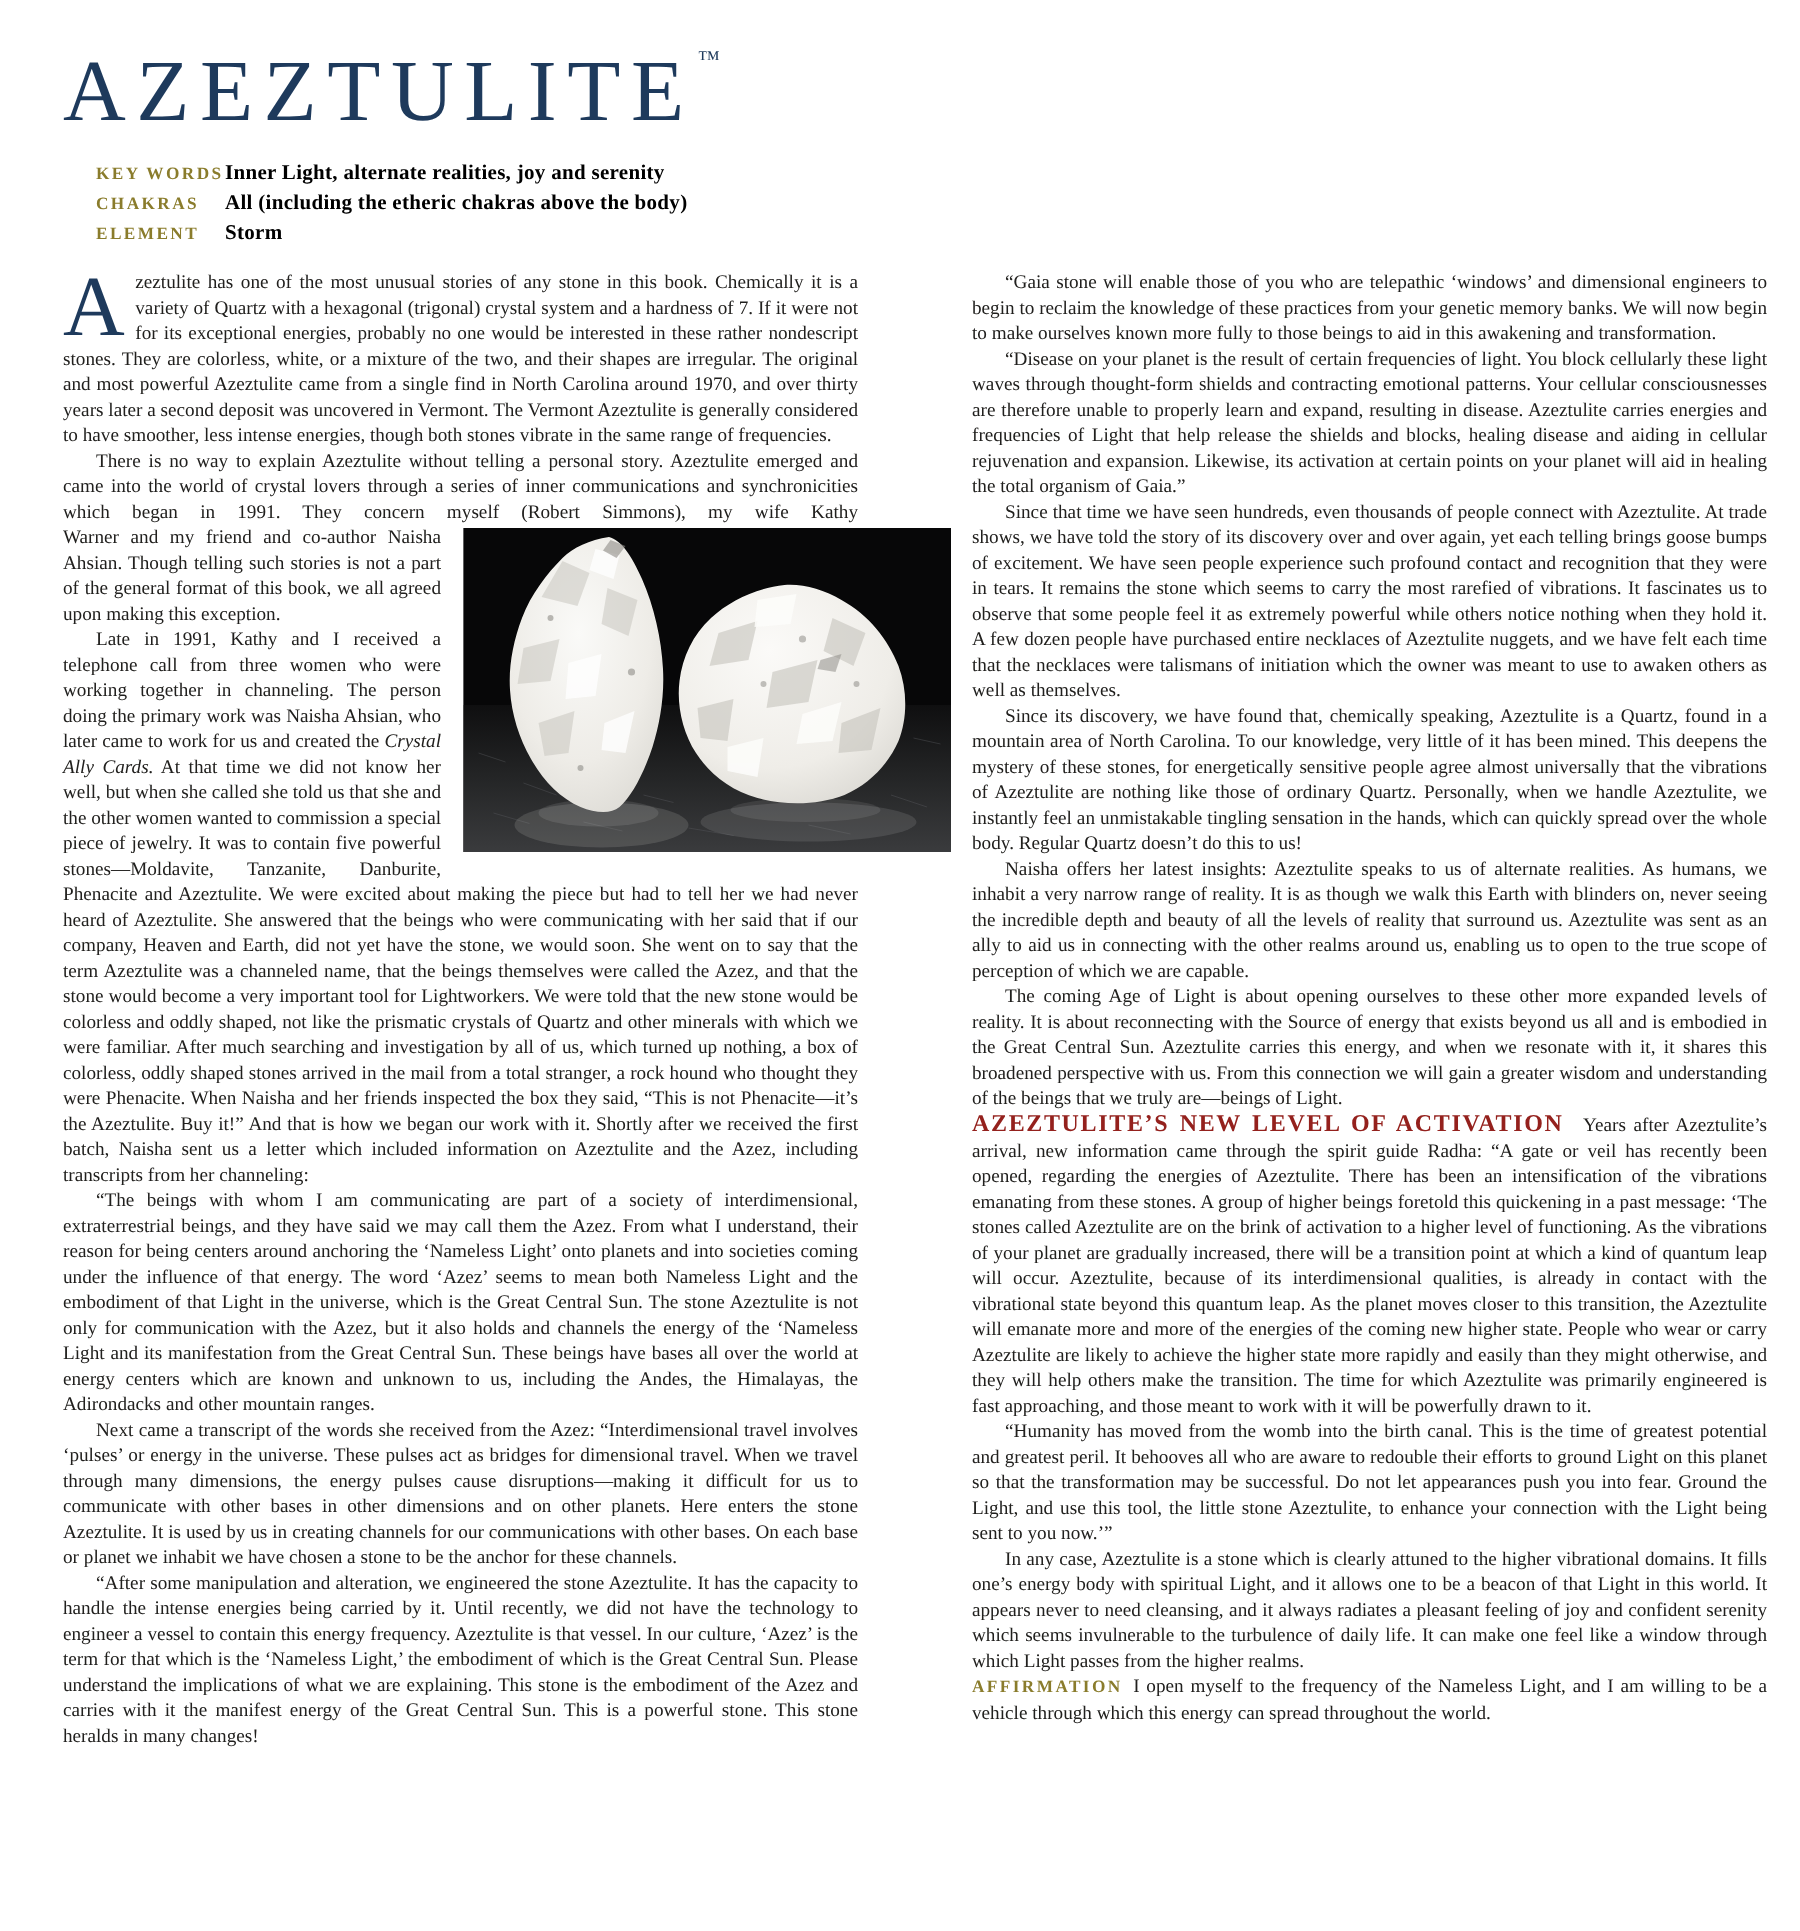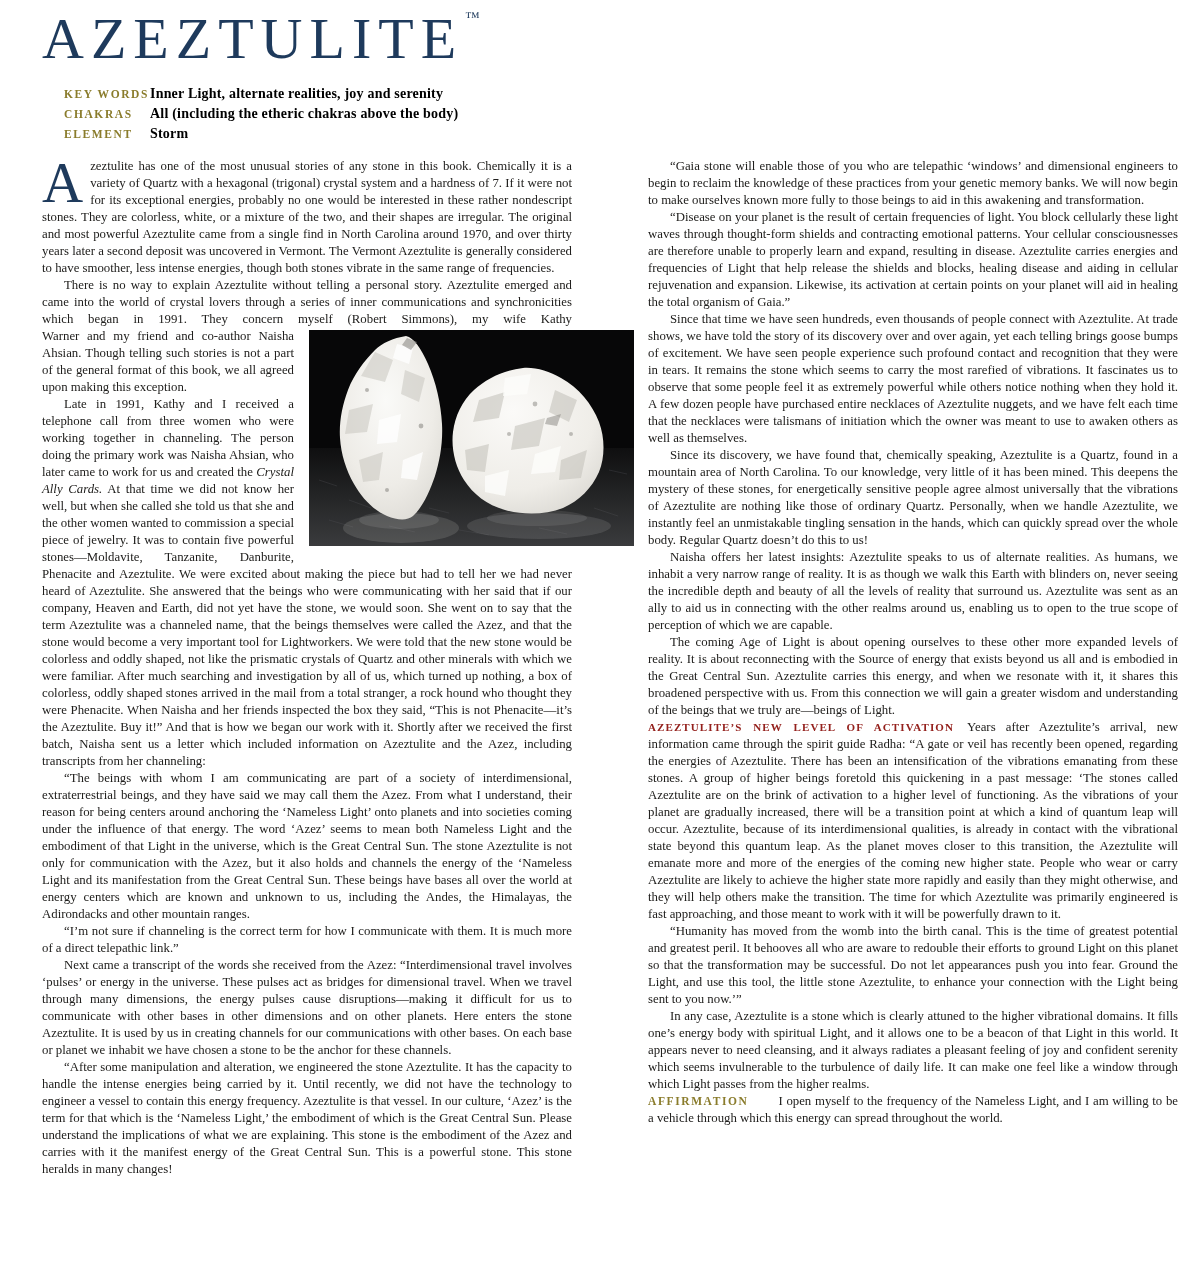--- a/index.html
+++ b/index.html
@@ -1,18 +1,18 @@
 <!DOCTYPE html>
 <html lang="en"><head>
 <meta charset="utf-8">
 <style>
   * { margin:0; padding:0; box-sizing:border-box; }
   html, body { width:1200px; height:1287px; background:#ffffff; }
   body { font-family:"Liberation Serif","DejaVu Serif",serif; color:#21201e; overflow:hidden; }
-  .page { padding:10px 30px 0 42px; height:919px; }
+  .page { padding:32px 30px 0 42px; height:919px; }
 
   .title { font-family:"Liberation Serif",serif; font-weight:400; font-size:58px;
            color:#1e3a5c; letter-spacing:7px; line-height:1; }
   .title .tm { font-size:15px; letter-spacing:1px; vertical-align:36px; margin-left:2px; }
 
   .meta { margin:18px 0 0 2px; }
   .meta-row { display:flex; align-items:baseline; margin-bottom:4px;margin-left:20px; }
   .meta-label { flex:0 0 86px; font-size:11.5px; font-weight:700; letter-spacing:1.6px;
                 color:#8a7c2c; }
   .meta-value { font-size:14px; font-weight:700; color:#000000; letter-spacing:0.2px; }
@@ -25,24 +25,24 @@
   .jlast { text-align-last:justify; }
 
   .dropcap { float:left; font-size:57px; line-height:44px; padding:3px 7px 0 0;
              color:#1e3a5c; }
 
   .photo { float:right; width:325px; height:216px; margin:2px -62px 9px 15px;
            background:#000; }
   .photo svg { display:block; width:100%; height:100%; }
 
   .sec { margin-top:20px; }
-  .sec-head { color:#94211d; font-weight:700; font-size:11px; letter-spacing:1.1px;
+  .sec-head { color:#94211d; font-weight:700; font-size:16px; letter-spacing:1.1px;
               margin-right:13px; }
   .aff-label { color:#8a7c2c; font-weight:700; font-size:11.5px; letter-spacing:1.6px;
-               margin-right:30px; }
+               margin-right:7px; }
 </style>
 </head>
 <body>
 
 <div class="page">
 
   <h1 class="title"><span>AZEZTULITE</span><sup class="tm">™</sup></h1>
 
   <div class="meta">
     <div class="meta-row">
@@ -134,21 +134,20 @@
               <circle cx="262" cy="104" r="2"></circle>
               <path d="M238 88 l14 -4 -4 12 -12 -2 Z"></path>
             </g>
           </g>
         </svg>
       </div>
 
       <p>Warner and my friend and co-author Naisha Ahsian. Though telling such stories is not a part of the general format of this book, we all agreed upon making this exception.</p>
       <p class="ind"><span>Late in 1991, Kathy and I received a telephone call from three women who were working together in channeling. The person doing the primary work was Naisha Ahsian, who later came to work for us and created the </span><i>Crystal Ally Cards.</i><span> At that time we did not know her well, but when she called she told us that she and the other women wanted to commission a special piece of jewelry. It was to contain five powerful stones—Moldavite, Tanzanite, Danburite, Phenacite and Azeztulite. We were excited about making the piece but had to tell her we had never heard of Azeztulite. She answered that the beings who were communicating with her said that if our company, Heaven and Earth, did not yet have the stone, we would soon. She went on to say that the term Azeztulite was a channeled name, that the beings themselves were called the Azez, and that the stone would become a very important tool for Lightworkers. We were told that the new stone would be colorless and oddly shaped, not like the prismatic crystals of Quartz and other minerals with which we were familiar. After much searching and investigation by all of us, which turned up nothing, a box of colorless, oddly shaped stones arrived in the mail from a total stranger, a rock hound who thought they were Phenacite. When Naisha and her friends inspected the box they said, “This is not Phenacite—it’s the Azeztulite. Buy it!” And that is how we began our work with it. Shortly after we received the first batch, Naisha sent us a letter which included information on Azeztulite and the Azez, including transcripts from her channeling:</span></p>
       <p class="ind">“The beings with whom I am communicating are part of a society of interdimensional, extraterrestrial beings, and they have said we may call them the Azez. From what I understand, their reason for being centers around anchoring the ‘Nameless Light’ onto planets and into societies coming under the influence of that energy. The word ‘Azez’ seems to mean both Nameless Light and the embodiment of that Light in the universe, which is the Great Central Sun. The stone Azeztulite is not only for communication with the Azez, but it also holds and channels the energy of the ‘Nameless Light and its manifestation from the Great Central Sun. These beings have bases all over the world at energy centers which are known and unknown to us, including the Andes, the Himalayas, the Adirondacks and other mountain ranges.</p>
-      <p class="ind">“I’m not sure if channeling is the correct term for how I communicate with them. It is much more of a direct telepathic link.”</p>
       <p class="ind">Next came a transcript of the words she received from the Azez: “Interdimensional travel involves ‘pulses’ or energy in the universe. These pulses act as bridges for dimensional travel. When we travel through many dimensions, the energy pulses cause disruptions—making it difficult for us to communicate with other bases in other dimensions and on other planets. Here enters the stone Azeztulite. It is used by us in creating channels for our communications with other bases. On each base or planet we inhabit we have chosen a stone to be the anchor for these channels.</p>
       <p class="ind">“After some manipulation and alteration, we engineered the stone Azeztulite. It has the capacity to handle the intense energies being carried by it. Until recently, we did not have the technology to engineer a vessel to contain this energy frequency. Azeztulite is that vessel. In our culture, ‘Azez’ is the term for that which is the ‘Nameless Light,’ the embodiment of which is the Great Central Sun. Please understand the implications of what we are explaining. This stone is the embodiment of the Azez and carries with it the manifest energy of the Great Central Sun. This is a powerful stone. This stone heralds in many changes!</p>
     </div>
 
     <div class="col">
       <p class="ind">“Gaia stone will enable those of you who are telepathic ‘windows’ and dimensional engineers to begin to reclaim the knowledge of these practices from your genetic memory banks. We will now begin to make ourselves known more fully to those beings to aid in this awakening and transformation.</p>
       <p class="ind">“Disease on your planet is the result of certain frequencies of light. You block cellularly these light waves through thought-form shields and contracting emotional patterns. Your cellular consciousnesses are therefore unable to properly learn and expand, resulting in disease. Azeztulite carries energies and frequencies of Light that help release the shields and blocks, healing disease and aiding in cellular rejuvenation and expansion. Likewise, its activation at certain points on your planet will aid in healing the total organism of Gaia.”</p>
       <p class="ind">Since that time we have seen hundreds, even thousands of people connect with Azeztulite. At trade shows, we have told the story of its discovery over and over again, yet each telling brings goose bumps of excitement. We have seen people experience such profound contact and recognition that they were in tears. It remains the stone which seems to carry the most rarefied of vibrations. It fascinates us to observe that some people feel it as extremely powerful while others notice nothing when they hold it. A few dozen people have purchased entire necklaces of Azeztulite nuggets, and we have felt each time that the necklaces were talismans of initiation which the owner was meant to use to awaken others as well as themselves.</p>
       <p class="ind">Since its discovery, we have found that, chemically speaking, Azeztulite is a Quartz, found in a mountain area of North Carolina. To our knowledge, very little of it has been mined. This deepens the mystery of these stones, for energetically sensitive people agree almost universally that the vibrations of Azeztulite are nothing like those of ordinary Quartz. Personally, when we handle Azeztulite, we instantly feel an unmistakable tingling sensation in the hands, which can quickly spread over the whole body. Regular Quartz doesn’t do this to us!</p>
       <p class="ind">Naisha offers her latest insights: Azeztulite speaks to us of alternate realities. As humans, we inhabit a very narrow range of reality. It is as though we walk this Earth with blinders on, never seeing the incredible depth and beauty of all the levels of reality that surround us. Azeztulite was sent as an ally to aid us in connecting with the other realms around us, enabling us to open to the true scope of perception of which we are capable.</p>

